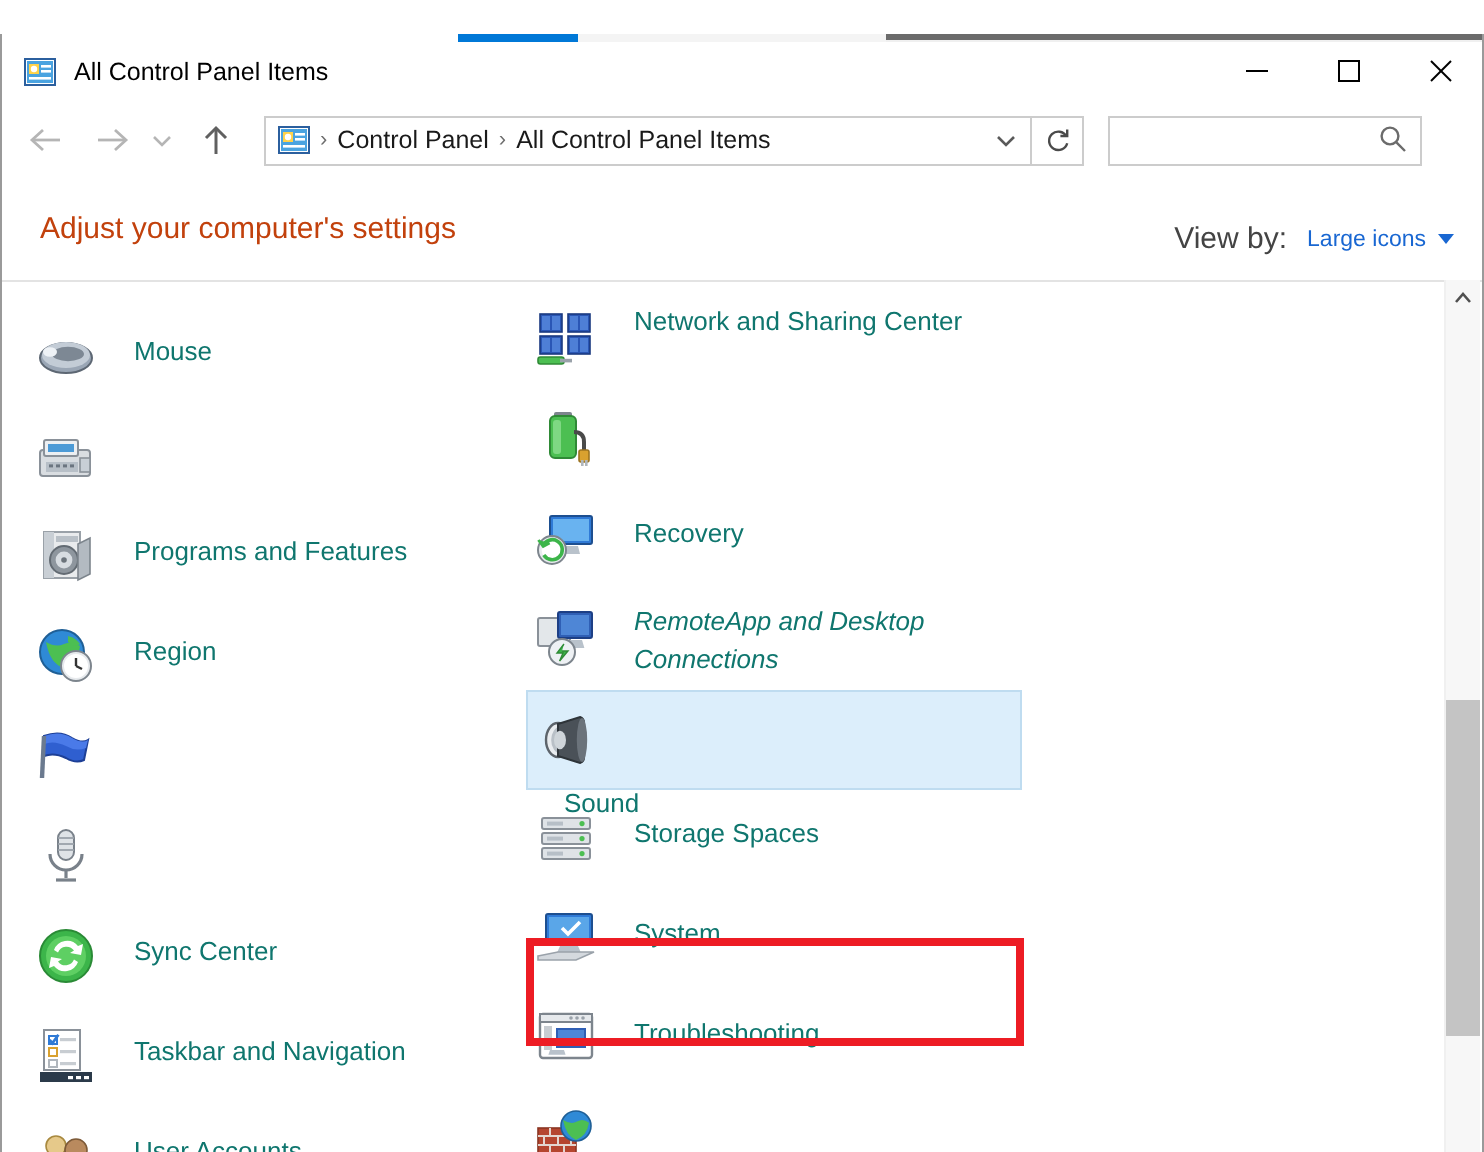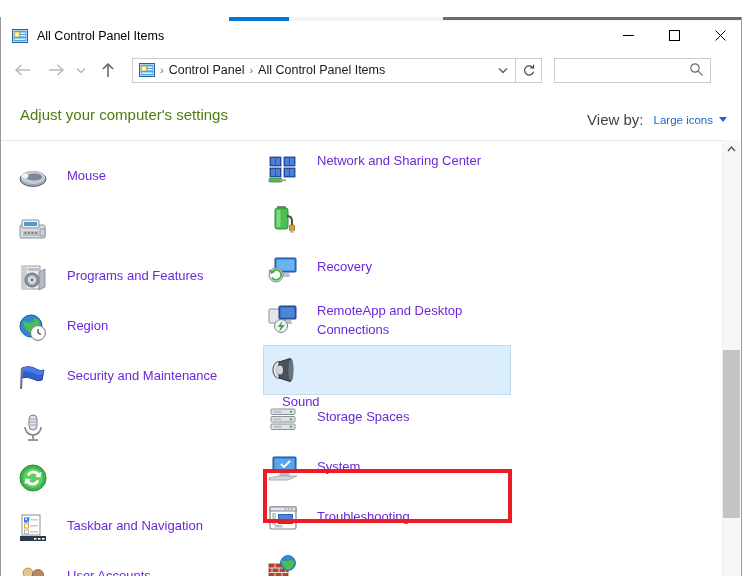--- a/index.html
+++ b/index.html
@@ -184,21 +184,21 @@
   .headrow {
     position: absolute;
     top: 80px; left: 0;
     width: 742px;
     height: 43px;
   }
   .page-title {
     position: absolute;
     left: 19px; top: 9px;
     font-size: 15px;
-    color: #4d7c0f;
+    color: #c2410c;
     white-space: nowrap;
   }
   .viewby {
     position: absolute;
     right: 16px; top: 14px;
     display: flex;
     align-items: center;
     white-space: nowrap;
   }
   .viewby-label {
@@ -257,21 +257,21 @@
   .cp-icon {
     width: 32px; height: 32px;
     flex: none;
     margin-left: 4px;
     margin-top: 2px;
   }
   .cp-label {
     margin-left: 18px;
     font-size: 13px;
     line-height: 19px;
-    color: #6d28d9;
+    color: #0f766e;
     padding-top: 6px;
     max-width: 188px;
   }
   .cp-item.two-line .cp-label { padding-top: 0px; }
 
   
   .cp-item.selected {
     background: #dceefb;
     border: 1px solid #bfdcf0;
   }
@@ -496,40 +496,40 @@
                 <line x1="21" y1="21" x2="24" y2="22.5" stroke="#333" stroke-width="1.2"></line>
               </svg></span>
             <span class="cp-label">Region</span>
           </div>
           <div class="cp-item" style="top: 213px;">
             <span class="cp-icon"><svg width="32" height="32" viewBox="0 0 32 32">
                 <path d="M5 6 q8 -3 14 1 q5 3 8 1 l-2 10 q-4 2 -9 -1 q-6 -3 -11 -1 z" fill="#2f5fd0" stroke="#1d3f96" stroke-width="1"></path>
                 <path d="M5 6 q8 -3 14 1 q5 3 8 1 l-1 4 q-5 2 -10 -1 q-6 -3 -11 -1 z" fill="#4a7ae8"></path>
                 <line x1="5" y1="6" x2="4" y2="27" stroke="#6b7a8f" stroke-width="2.2"></line>
               </svg></span>
-            <span class="cp-label">Security and Maintenance</span>
           </div>
           <div class="cp-item" style="top: 263px;">
             <span class="cp-icon"><svg width="32" height="32" viewBox="0 0 32 32">
                 <rect x="12" y="3" width="8" height="15" rx="4" fill="#dfe3e7" stroke="#79818a" stroke-width="1"></rect>
                 <line x1="12" y1="7" x2="20" y2="7" stroke="#9aa2aa" stroke-width="0.9"></line>
                 <line x1="12" y1="10" x2="20" y2="10" stroke="#9aa2aa" stroke-width="0.9"></line>
                 <line x1="12" y1="13" x2="20" y2="13" stroke="#9aa2aa" stroke-width="0.9"></line>
                 <path d="M8 15 a8 8 0 0 0 16 0" fill="none" stroke="#79818a" stroke-width="1.6"></path>
                 <line x1="16" y1="23" x2="16" y2="27" stroke="#79818a" stroke-width="1.6"></line>
                 <line x1="11" y1="28" x2="21" y2="28" stroke="#79818a" stroke-width="1.6"></line>
               </svg></span>
           </div>
           <div class="cp-item" style="top: 313px;">
             <span class="cp-icon"><svg width="32" height="32" viewBox="0 0 32 32">
                 <circle cx="16" cy="16" r="13" fill="#3cb54a" stroke="#2a8a36" stroke-width="1"></circle>
                 <circle cx="16" cy="16" r="10" fill="#5ecf63"></circle>
                 <path d="M10 13 a7 7 0 0 1 12 -2 l2.5 -1 l-1 5.5 l-5.5 -1 l2 -1.2 a4.6 4.6 0 0 0 -8 0.9 z" fill="#ffffff"></path>
                 <path d="M22 19 a7 7 0 0 1 -12 2 l-2.5 1 l1 -5.5 l5.5 1 l-2 1.2 a4.6 4.6 0 0 0 8 -0.9 z" fill="#ffffff"></path>
               </svg></span>
+            <span class="cp-label">Sync Center</span>
           </div>
           <div class="cp-item" style="top: 363px;">
             <span class="cp-icon"><svg width="32" height="32" viewBox="0 0 32 32">
                 <rect x="5" y="3" width="18" height="20" fill="#ffffff" stroke="#8a9199" stroke-width="1"></rect>
                 <rect x="7.5" y="6" width="4" height="4" fill="#ffffff" stroke="#2f7ad6" stroke-width="1"></rect>
                 <polyline points="7.8,8 9.2,9.6 12.2,5.4" fill="none" stroke="#2f7ad6" stroke-width="1.4"></polyline>
                 <rect x="13" y="7" width="8" height="1.6" fill="#c8cdd2"></rect>
                 <rect x="7.5" y="12" width="4" height="4" fill="#ffffff" stroke="#d9a12f" stroke-width="1"></rect>
                 <rect x="13" y="13" width="8" height="1.6" fill="#c8cdd2"></rect>
                 <rect x="7.5" y="18" width="4" height="3.5" fill="#ffffff" stroke="#b0b6bc" stroke-width="1"></rect>
@@ -587,21 +587,21 @@
                 <rect x="8" y="5" width="21" height="14" rx="1" fill="#2f7ad6" stroke="#1d4f90" stroke-width="1"></rect>
                 <rect x="9.5" y="6.5" width="18" height="11" fill="#69b3f0"></rect>
                 <path d="M15 20 l7 0 l1 4 l-9 0 z" fill="#b9c2cb"></path>
                 <circle cx="9" cy="22" r="7" fill="#e8ecef" stroke="#7d858d" stroke-width="1"></circle>
                 <circle cx="9" cy="22" r="5.2" fill="#ffffff"></circle>
                 <path d="M4.5 20 a5 5 0 1 1 0.4 4.5" fill="none" stroke="#3cb54a" stroke-width="1.8"></path>
                 <polyline points="2.2,17 4.6,20.2 7.8,18.5" fill="#3cb54a" stroke="#3cb54a" stroke-width="1.4"></polyline>
               </svg></span>
             <span class="cp-label">Recovery</span>
           </div>
-          <div class="cp-item two-line" style="top: 154px;">
+          <div class="cp-item two-line" style="top: 154px; font-style: italic;">
             <span class="cp-icon"><svg width="32" height="32" viewBox="0 0 32 32">
                 <rect x="2" y="6" width="16" height="14" rx="1" fill="#e3e7ea" stroke="#8a9199" stroke-width="1"></rect>
                 <rect x="12" y="3" width="17" height="13" rx="1" fill="#2f5fb5" stroke="#1d3f85" stroke-width="1"></rect>
                 <rect x="13.5" y="4.5" width="14" height="10" fill="#4e86d6"></rect>
                 <path d="M17 17 l7 0 l1.2 4 l-9.4 0 z" fill="#b9c2cb"></path>
                 <circle cx="14" cy="23" r="6.5" fill="#eef1f4" stroke="#7d858d" stroke-width="1"></circle>
                 <polyline points="15,19 11.5,23.5 14.5,23.5 12.8,27.5 17,22.5 14,22.5" fill="#3cb54a" stroke="#2f8a36" stroke-width="0.7"></polyline>
               </svg></span>
             <span class="cp-label">RemoteApp and Desktop Connections</span>
           </div>

